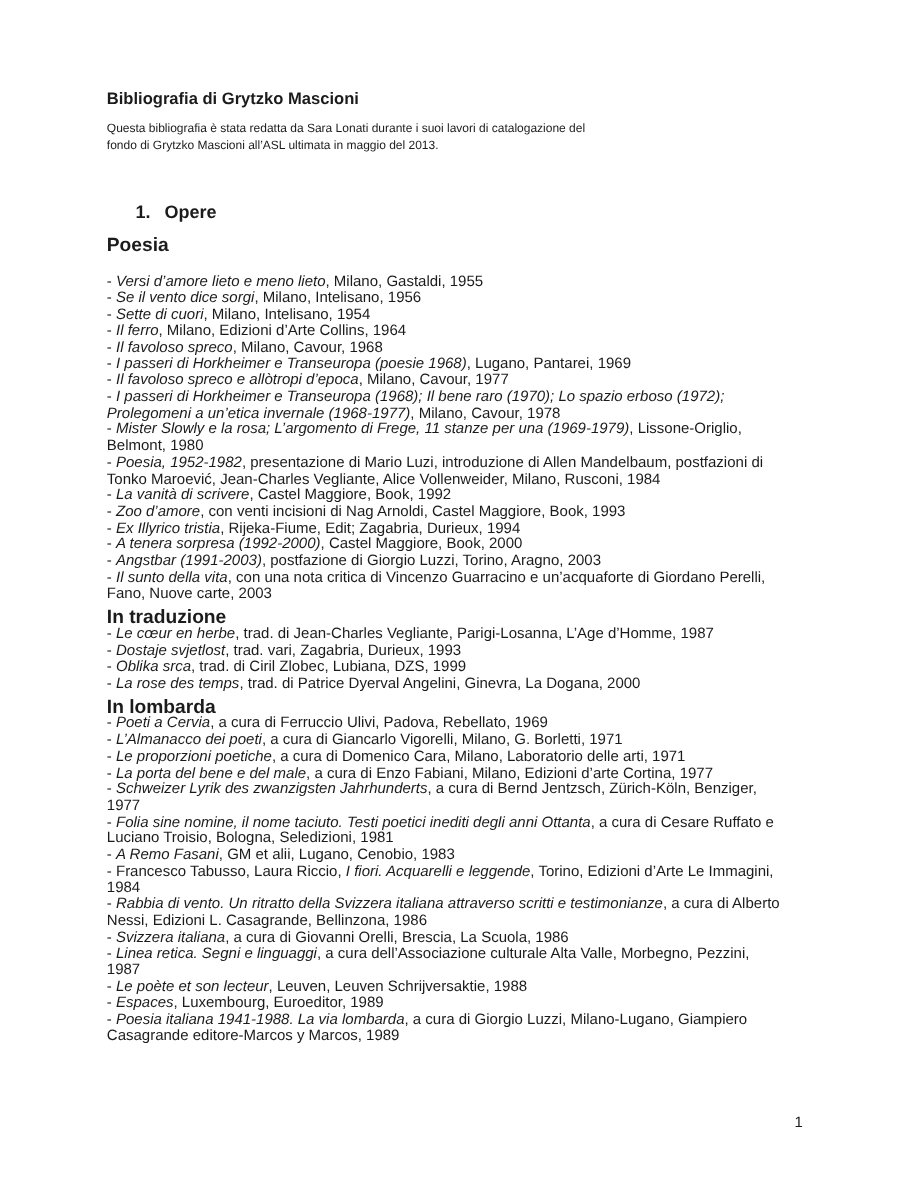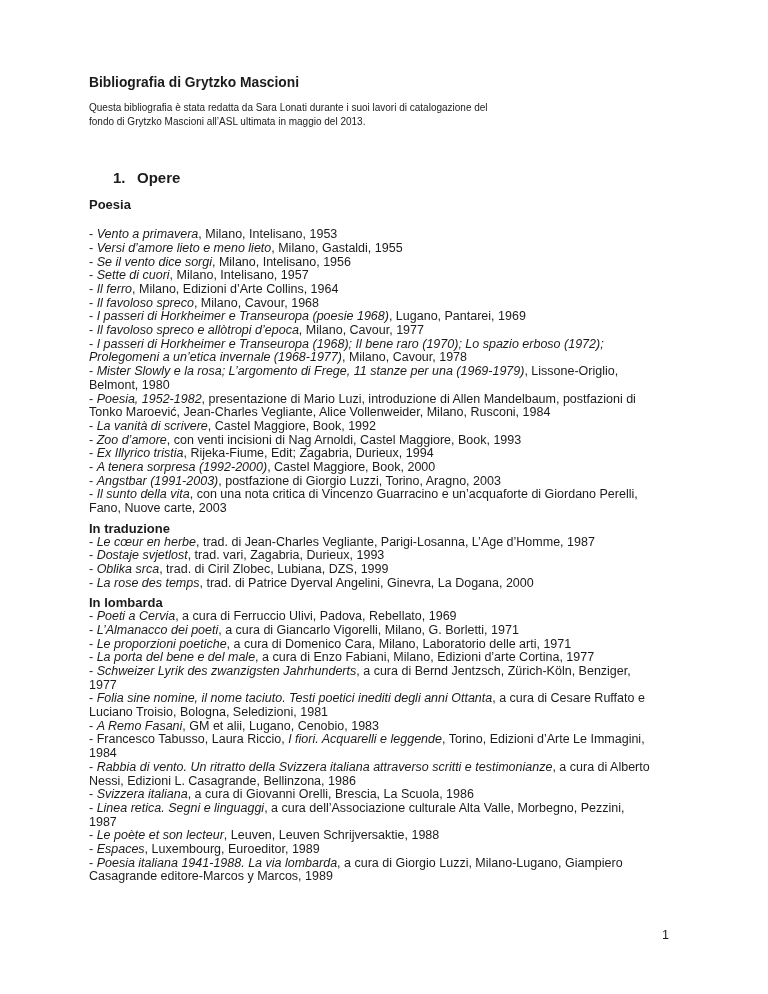--- a/index.html
+++ b/index.html
@@ -48,21 +48,21 @@
     width: 24px;
   }
   .section {
     margin-top: 6px;
   }
   .section.first {
     margin-top: 12px;
   }
   .section-heading {
     margin: 0;
-    font-size: 13px;
+    font-size: 16px;
     line-height: 13.7px;
     font-weight: 700;
   }
   .section.first .entries {
     margin-top: 16px;
   }
   .entry {
     margin: 0;
     font-size: 12.5px;
     line-height: 13.7px;
@@ -91,24 +91,23 @@
 
   <div class="opere-heading">
     <span class="opere-num">1.</span>
     <span class="opere-label">Opere</span>
   </div>
 
   <div id="sections">
       <section class="section first">
         <h2 class="section-heading">Poesia</h2>
         <div class="entries">
-          <p class="entry"><span>- </span><em>Vento a primavera</em><span>, Milano, Intelisano, 1953</span></p>
           <p class="entry"><span>- </span><em>Versi d’amore lieto e meno lieto</em><span>, Milano, Gastaldi, 1955</span></p>
           <p class="entry"><span>- </span><em>Se il vento dice sorgi</em><span>, Milano, Intelisano, 1956</span></p>
-          <p class="entry"><span>- </span><em>Sette di cuori</em><span>, Milano, Intelisano, 1957</span></p>
+          <p class="entry"><span>- </span><em>Sette di cuori</em><span>, Milano, Intelisano, 1954</span></p>
           <p class="entry"><span>- </span><em>Il ferro</em><span>, Milano, Edizioni d’Arte Collins, 1964</span></p>
           <p class="entry"><span>- </span><em>Il favoloso spreco</em><span>, Milano, Cavour, 1968</span></p>
           <p class="entry"><span>- </span><em>I passeri di Horkheimer e Transeuropa (poesie 1968)</em><span>, Lugano, Pantarei, 1969</span></p>
           <p class="entry"><span>- </span><em>Il favoloso spreco e allòtropi d’epoca</em><span>, Milano, Cavour, 1977</span></p>
           <p class="entry"><span>- </span><em>I passeri di Horkheimer e Transeuropa (1968); Il bene raro (1970); Lo spazio erboso (1972);
 Prolegomeni a un’etica invernale (1968-1977)</em><span>, Milano, Cavour, 1978</span></p>
           <p class="entry"><span>- </span><em>Mister Slowly e la rosa; L’argomento di Frege, 11 stanze per una (1969-1979)</em><span>, Lissone-Origlio,
 Belmont, 1980</span></p>
           <p class="entry"><span>- </span><em>Poesia, 1952-1982</em><span>, presentazione di Mario Luzi, introduzione di Allen Mandelbaum, postfazioni di
 Tonko Maroević, Jean-Charles Vegliante, Alice Vollenweider, Milano, Rusconi, 1984</span></p>

